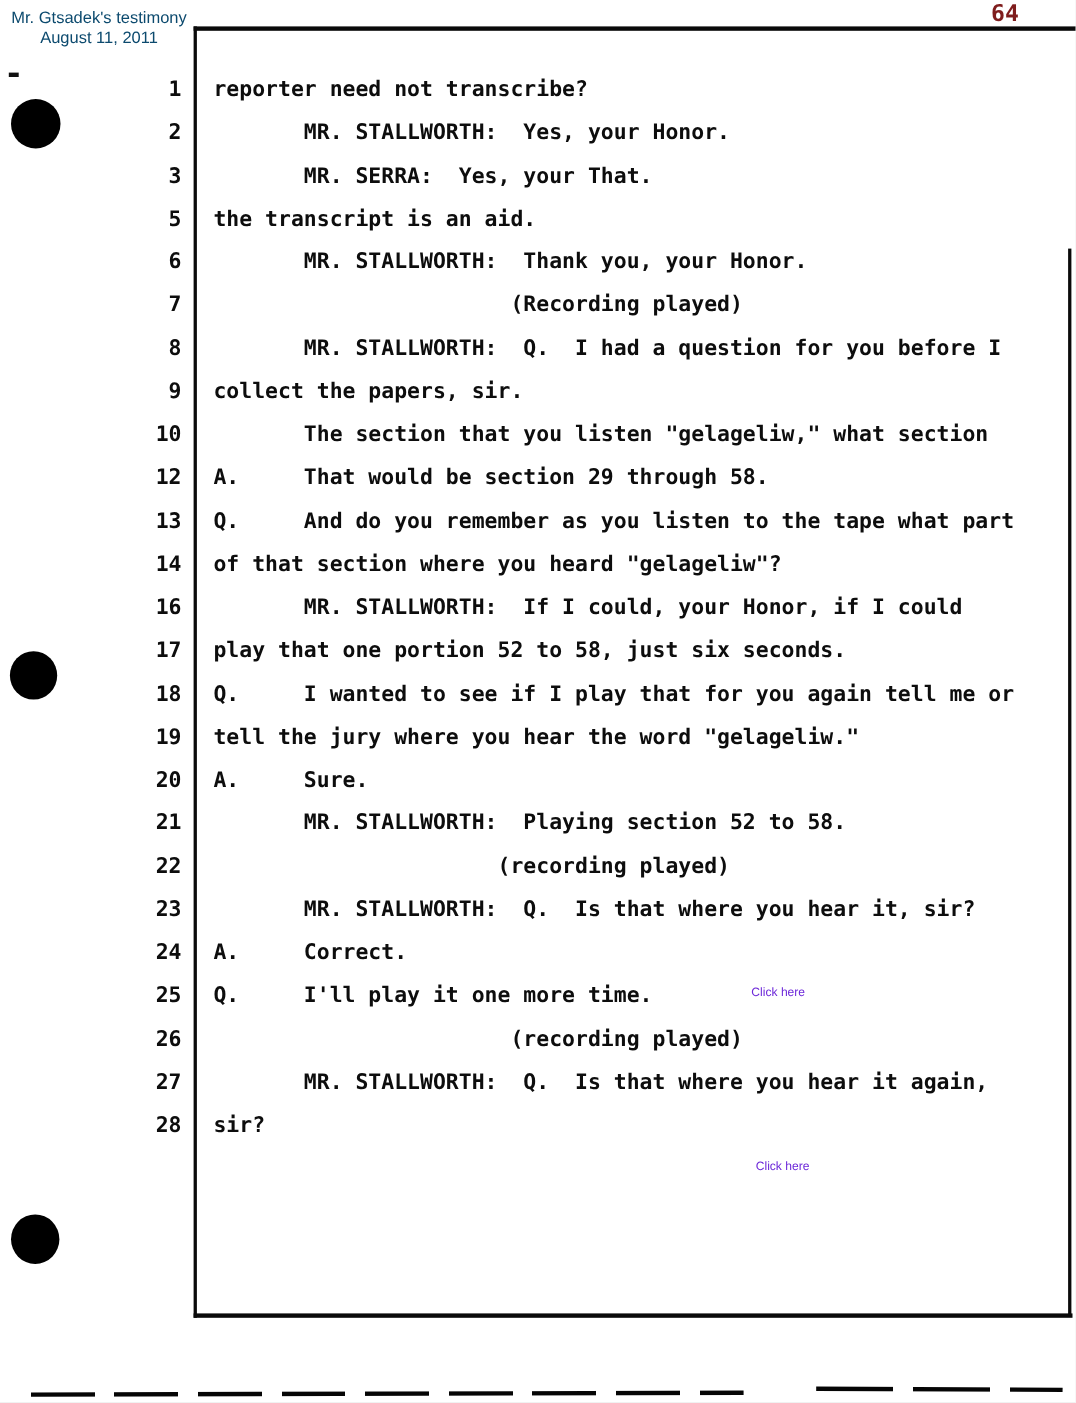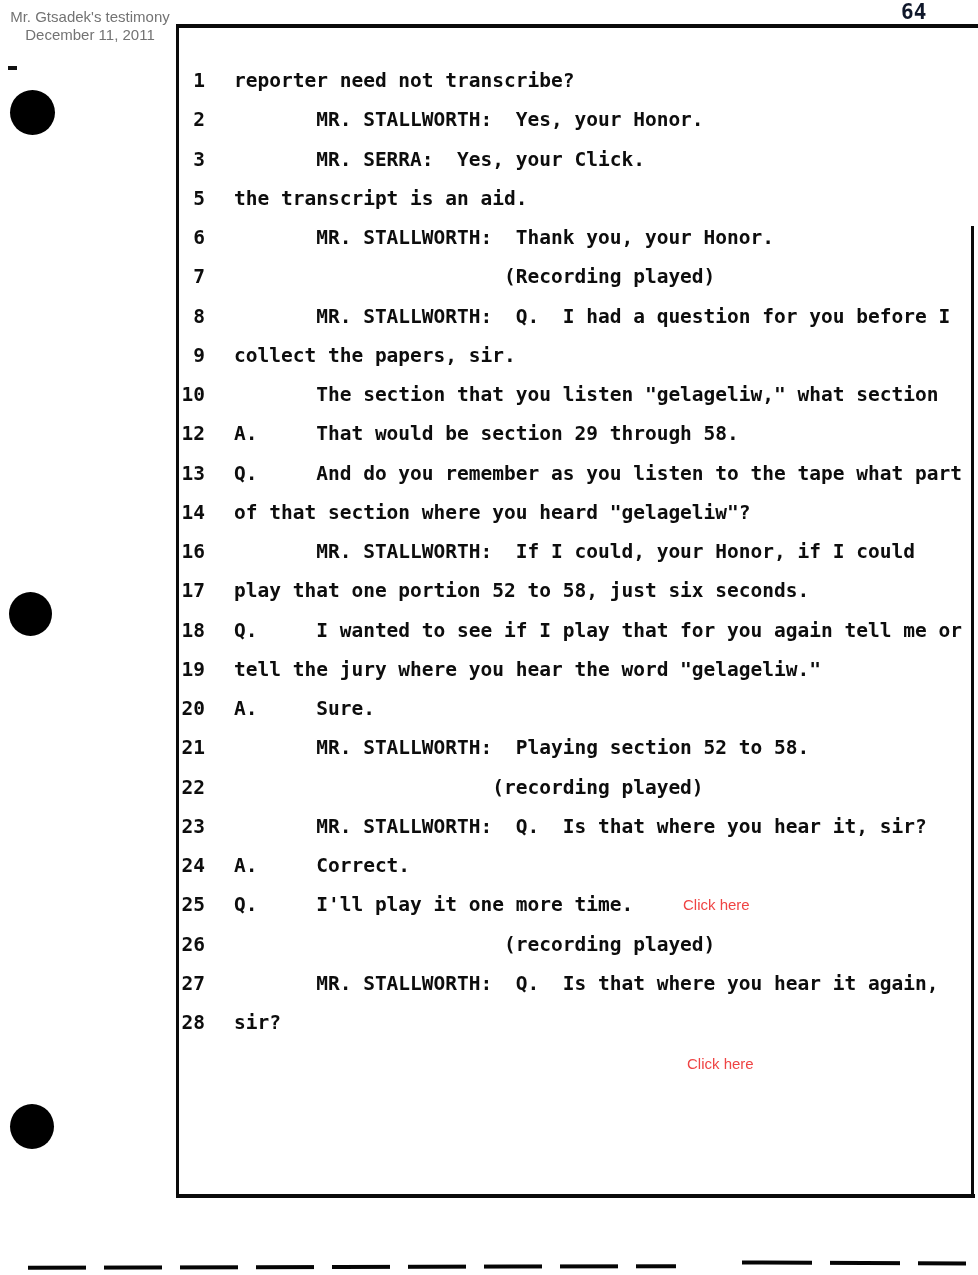--- a/index.html
+++ b/index.html
@@ -9,49 +9,49 @@
     background:#ffffff;
     overflow:hidden;
     font-family:"DejaVu Sans Mono",monospace;
     color:#0d0d0d;
   }
   
   .corner-header{
     position:absolute;left:0;top:8px;width:180px;
     text-align:center;
     font-family:"Liberation Sans",sans-serif;
-    font-size:15px;line-height:18px;color:#737373;
+    font-size:15px;line-height:18px;color:#0c4a6e;
   }
   
   .page-number{
     position:absolute;left:901px;top:0px;
     font-family:"DejaVu Sans Mono",monospace;
-    font-size:21px;font-weight:bold;color:#0f172a;
+    font-size:21px;font-weight:bold;color:#7f1d1d;
   }
   
   .border-top{position:absolute;left:176px;top:24px;width:802px;height:4px;background:#0a0a0a;}
   .border-left{position:absolute;left:176px;top:24px;width:3px;height:1174px;background:#0a0a0a;}
   .border-bottom{position:absolute;left:176px;top:1194px;width:799px;height:4px;background:#0a0a0a;}
   .border-right{position:absolute;left:971px;top:226px;width:3px;height:970px;background:#0a0a0a;}
   
-  .lines{position:absolute;left:0;top:61px;width:822px;padding-left:40px;}
+  .lines{position:absolute;left:0;top:61px;width:822px;}
   .row{height:39.25px;line-height:39.25px;white-space:pre;}
   .lnum{
     display:inline-block;width:165px;text-align:right;
     font-size:19.5px;font-weight:bold;vertical-align:top;
   }
   .ltext{
     display:inline-block;margin-left:29px;
     font-size:19.5px;font-weight:bold;white-space:pre;vertical-align:top;
   }
   
   .click-link{
     position:absolute;
     font-family:"Liberation Sans",sans-serif;
-    font-size:15px;color:#ef4444;text-decoration:none;cursor:pointer;
+    font-size:11px;color:#6d28d9;text-decoration:none;cursor:pointer;
   }
   .link-1{left:683px;top:896px;}
   .link-2{left:687px;top:1055px;}
   
   .hole{position:absolute;background:#000;border-radius:50%;}
   .hole-1{left:10px;top:90px;width:45px;height:45px;}
   .hole-2{left:9px;top:592px;width:43px;height:44px;}
   .hole-3{left:10px;top:1104px;width:44px;height:45px;}
   
   .artifact-dash{position:absolute;left:8px;top:66px;width:9px;height:4px;background:#111;}
@@ -67,39 +67,39 @@
     transform:rotate(0.25deg);
   }
 </style>
 </head>
 <body>
 
 <div class="page">
 
   <div class="corner-header">
     <div>Mr. Gtsadek's testimony</div>
-    <div>December 11, 2011</div>
+    <div>August 11, 2011</div>
   </div>
 
   <div class="page-number">64</div>
 
   <div class="hole hole-1"></div>
   <div class="hole hole-2"></div>
   <div class="hole hole-3"></div>
   <div class="artifact-dash"></div>
 
   <div class="border-top"></div>
   <div class="border-left"></div>
   <div class="border-bottom"></div>
   <div class="border-right"></div>
 
   <div class="lines">
     <div class="row"><span class="lnum">1</span><span class="ltext">reporter need not transcribe?</span></div>
     <div class="row"><span class="lnum">2</span><span class="ltext">       MR. STALLWORTH:  Yes, your Honor.</span></div>
-    <div class="row"><span class="lnum">3</span><span class="ltext">       MR. SERRA:  Yes, your Click.</span></div>
+    <div class="row"><span class="lnum">3</span><span class="ltext">       MR. SERRA:  Yes, your That.</span></div>
     <div class="row"><span class="lnum">5</span><span class="ltext">the transcript is an aid.</span></div>
     <div class="row"><span class="lnum">6</span><span class="ltext">       MR. STALLWORTH:  Thank you, your Honor.</span></div>
     <div class="row"><span class="lnum">7</span><span class="ltext">                       (Recording played)</span></div>
     <div class="row"><span class="lnum">8</span><span class="ltext">       MR. STALLWORTH:  Q.  I had a question for you before I</span></div>
     <div class="row"><span class="lnum">9</span><span class="ltext">collect the papers, sir.</span></div>
     <div class="row"><span class="lnum">10</span><span class="ltext">       The section that you listen "gelageliw," what section</span></div>
     <div class="row"><span class="lnum">12</span><span class="ltext">A.     That would be section 29 through 58.</span></div>
     <div class="row"><span class="lnum">13</span><span class="ltext">Q.     And do you remember as you listen to the tape what part</span></div>
     <div class="row"><span class="lnum">14</span><span class="ltext">of that section where you heard "gelageliw"?</span></div>
     <div class="row"><span class="lnum">16</span><span class="ltext">       MR. STALLWORTH:  If I could, your Honor, if I could</span></div>

